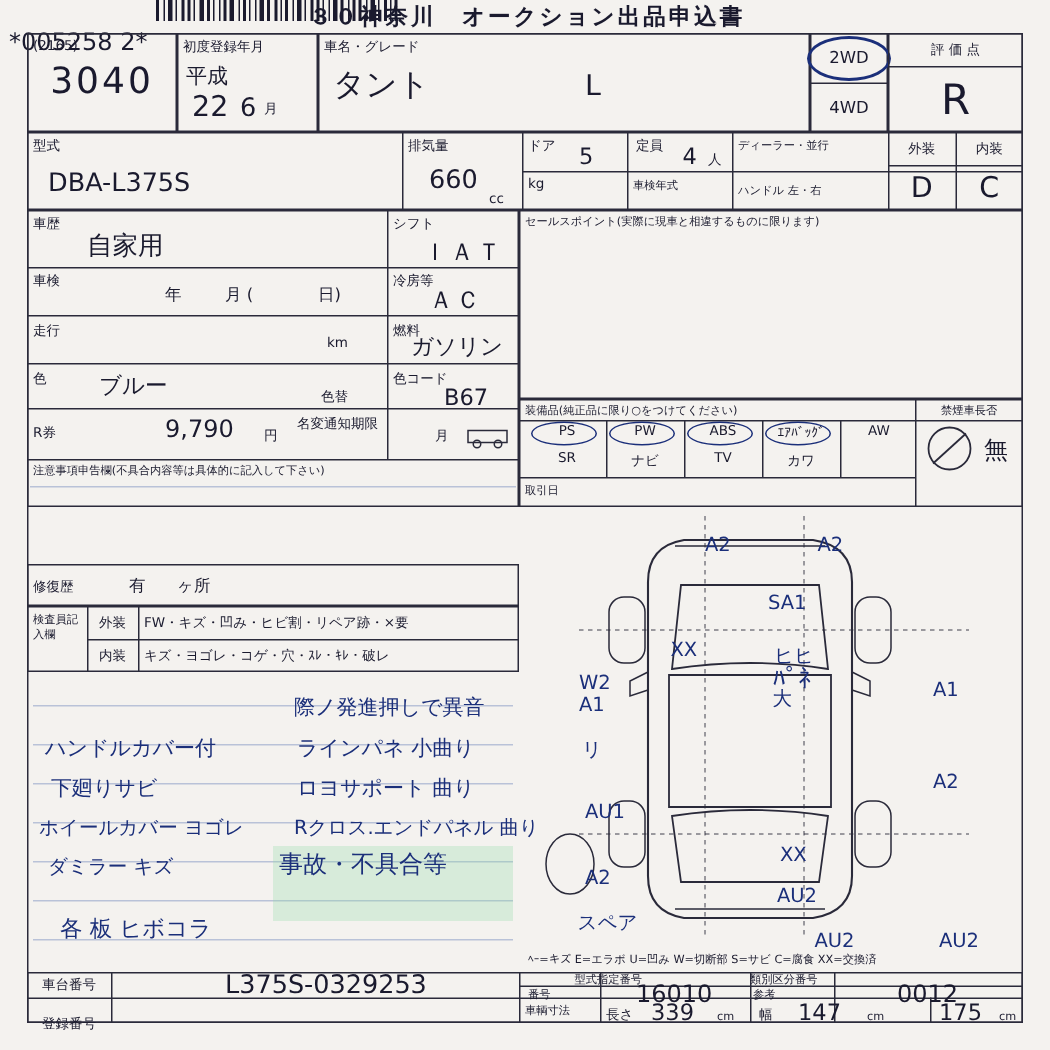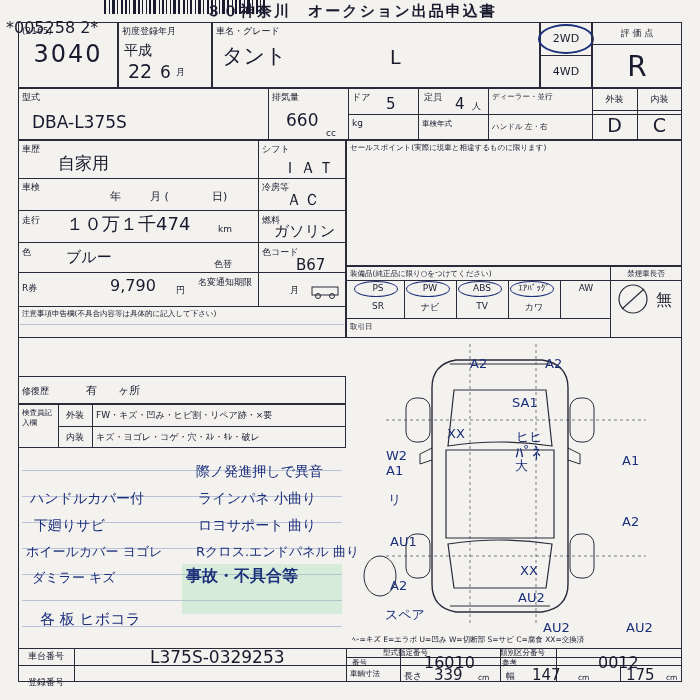--- a/index.html
+++ b/index.html
@@ -161,21 +161,20 @@
   <div class="abs" style="left:282px; top:158px; font-size:16px; letter-spacing:2px;">ＩＡＴ</div>
 
   <div class="abs xs" style="left:22px; top:181px;">車検</div>
   <div class="abs sm" style="left:110px; top:189px;">年</div>
   <div class="abs sm" style="left:150px; top:189px;">月 (</div>
   <div class="abs sm" style="left:212px; top:189px;">日)</div>
   <div class="abs xs" style="left:262px; top:181px;">冷房等</div>
   <div class="abs" style="left:286px; top:190px; font-size:16px; letter-spacing:2px;">ＡＣ</div>
 
   <div class="abs xs" style="left:22px; top:214px;">走行</div>
-  <div class="abs" style="left:66px; top:212px; font-size:18px;">１０万１千474</div>
   <div class="abs xs" style="left:218px; top:224px;">km</div>
   <div class="abs xs" style="left:262px; top:214px;">燃料</div>
   <div class="abs" style="left:274px; top:222px; font-size:15px;">ガソリン</div>
 
   <div class="abs xs" style="left:22px; top:246px;">色</div>
   <div class="abs" style="left:66px; top:248px; font-size:15px;">ブルー</div>
   <div class="abs xs" style="left:214px; top:258px;">色替</div>
   <div class="abs xs" style="left:262px; top:246px;">色コード</div>
   <div class="abs" style="left:296px; top:256px; font-size:15px;">B67</div>
 
@@ -254,21 +253,21 @@
   <div class="abs blue" style="left:26px; top:543px; font-size:13px;">ホイールカバー ヨゴレ</div>
   <div class="abs blue" style="left:32px; top:569px; font-size:13px;">ダミラー キズ</div>
   <div class="abs blue" style="left:40px; top:610px; font-size:15px;">各  板  ヒボコラ</div>
 
   <div class="abs blue" style="left:196px; top:463px; font-size:14px;">際ノ発進押しで異音</div>
   <div class="abs blue" style="left:198px; top:490px; font-size:14px;">ラインパネ 小曲り</div>
   <div class="abs blue" style="left:198px; top:517px; font-size:14px;">ロヨサポート 曲り</div>
   <div class="abs blue" style="left:196px; top:543px; font-size:13px;">Rクロス.エンドパネル 曲り</div>
 
   <div class="abs" style="left:182px; top:564px; width:160px; height:50px; background:rgba(150,220,170,0.30);"></div>
-  <div class="abs blue" style="left:186px; top:566px; font-size:16px; font-weight:bold;">事故・不具合等</div>
+  <div class="abs blue" style="left:186px; top:566px; font-size:16px; font-weight:normal;">事故・不具合等</div>
 
   <div class="abs" style="left:346px; top:338px; width:336px; height:296px;">
     <svg width="336" height="296" viewBox="0 0 336 296">
 
       <path d="M86 50 Q86 26 110 22 L196 22 Q222 26 222 50 L222 246 Q222 270 196 274 L110 274 Q86 270 86 246 Z" fill="none" stroke="#2a2a3a" stroke-width="1.4"></path>
 
       <path d="M108 52 L200 52 L206 108 Q154 100 102 108 Z" fill="none" stroke="#2a2a3a" stroke-width="1.2"></path>
       <path d="M100 112 L208 112 L208 200 L100 200 Z" fill="none" stroke="#2a2a3a" stroke-width="1.2"></path>
       <path d="M102 206 Q154 198 206 206 L200 250 L108 250 Z" fill="none" stroke="#2a2a3a" stroke-width="1.2"></path>
 

